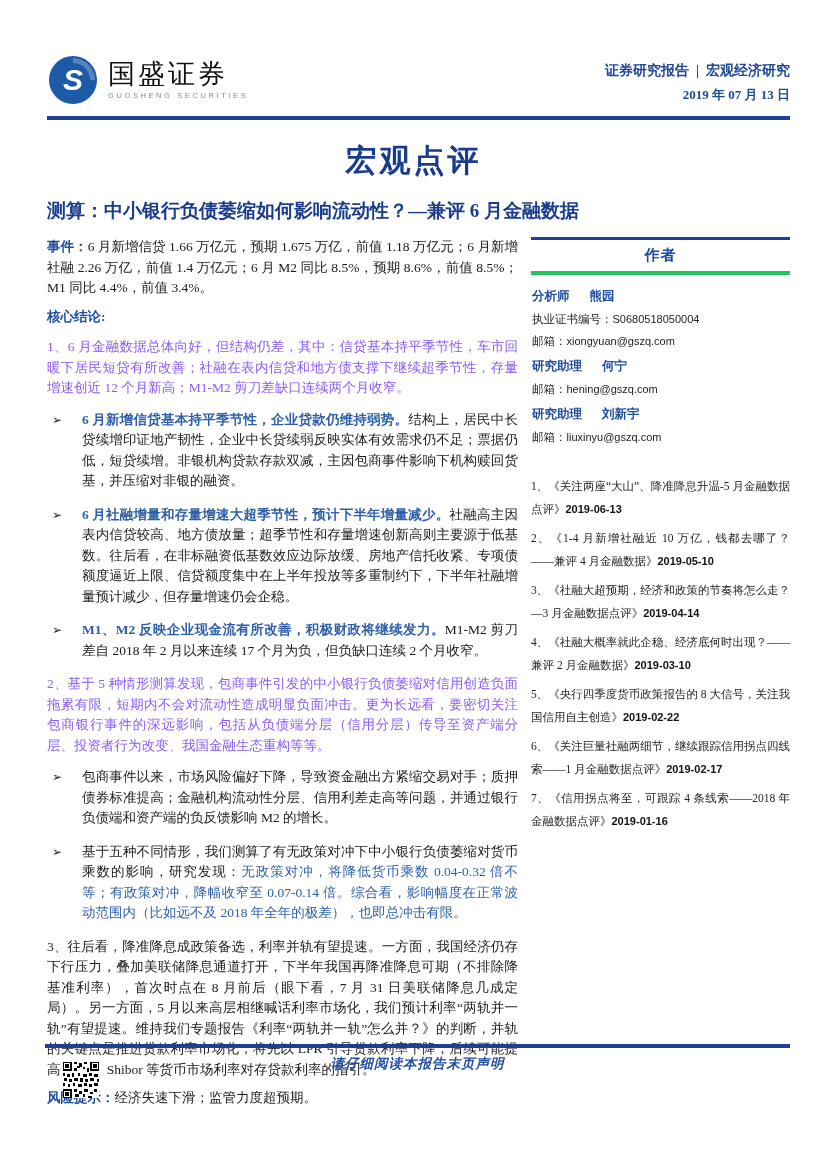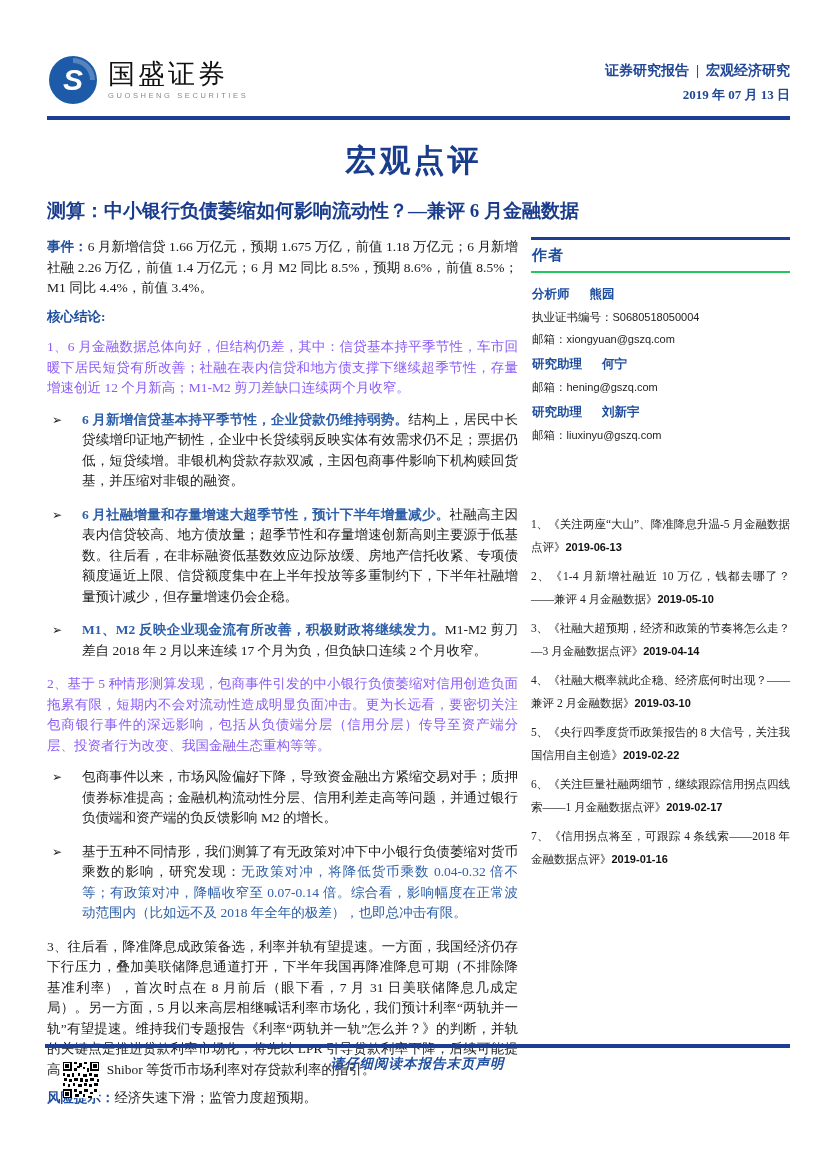--- a/index.html
+++ b/index.html
@@ -37,30 +37,30 @@
   .lbl-blue { color: #1F4E9F; font-weight: bold; }
   .core { margin: 4px 0 10px; }
   .bullet { position: relative; padding-left: 35px; margin: 11px 0 13px; }
   .marker { position: absolute; left: 5px; top: 0; color: #1a1a1a; font-size: 12px; }
   .blead { color: #2E5FA8; font-weight: bold; }
   .bluetext { color: #2E5FA8; }
   .risk-para { margin-top: 4px; }
 
   
   .side-header {
-    border-top: 3px solid #1E3E96; border-bottom: 2px solid #22c55e;
-    color: #1F4E9F; font-weight: bold; font-size: 15px; padding: 6px 1px 6px; letter-spacing: 1px;
+    border-top: 3px solid #1E3E96; border-bottom: 4px solid #22c55e;
+    color: #1F4E9F; font-weight: bold; font-size: 15px; padding: 6px 1px 6px; letter-spacing: 1px; text-align: center;
   }
   .author-block { padding: 4px 1px 10px; }
   .role-line { color: #1F4E9F; font-weight: bold; font-size: 12.5px; margin-top: 9px; }
   .role-line .role { margin-right: 20px; }
   .info-line { font-size: 11.5px; margin-top: 7px; color: #222; }
   .info-line .v { font-family: "Liberation Sans", sans-serif; font-size: 11px; }
   .related-h { margin-top: 10px; }
-  .related-list { padding-top: 20px; margin-top: 40px; }
+  .related-list { padding-top: 20px; }
   .rel-item { font-size: 11.5px; line-height: 23px; margin-bottom: 6px; text-align: justify; color: #222; }
   .rel-date { font-family: "Liberation Sans", sans-serif; font-size: 11px; font-weight: bold; color: #111; }
 
   
   .footer { position: absolute; top: 1044px; left: 45px; right: 37px; }
   .foot-rule { height: 4px; background: #1E3E96; }
   .foot-text { text-align: center; color: #1F4E9F; font-weight: bold; font-style: italic; font-size: 13.5px; margin-top: 7px; letter-spacing: 1px; }
   .qr { position: absolute; left: 18px; top: 18px; width: 36px; height: 36px; }
 </style>
 </head>

